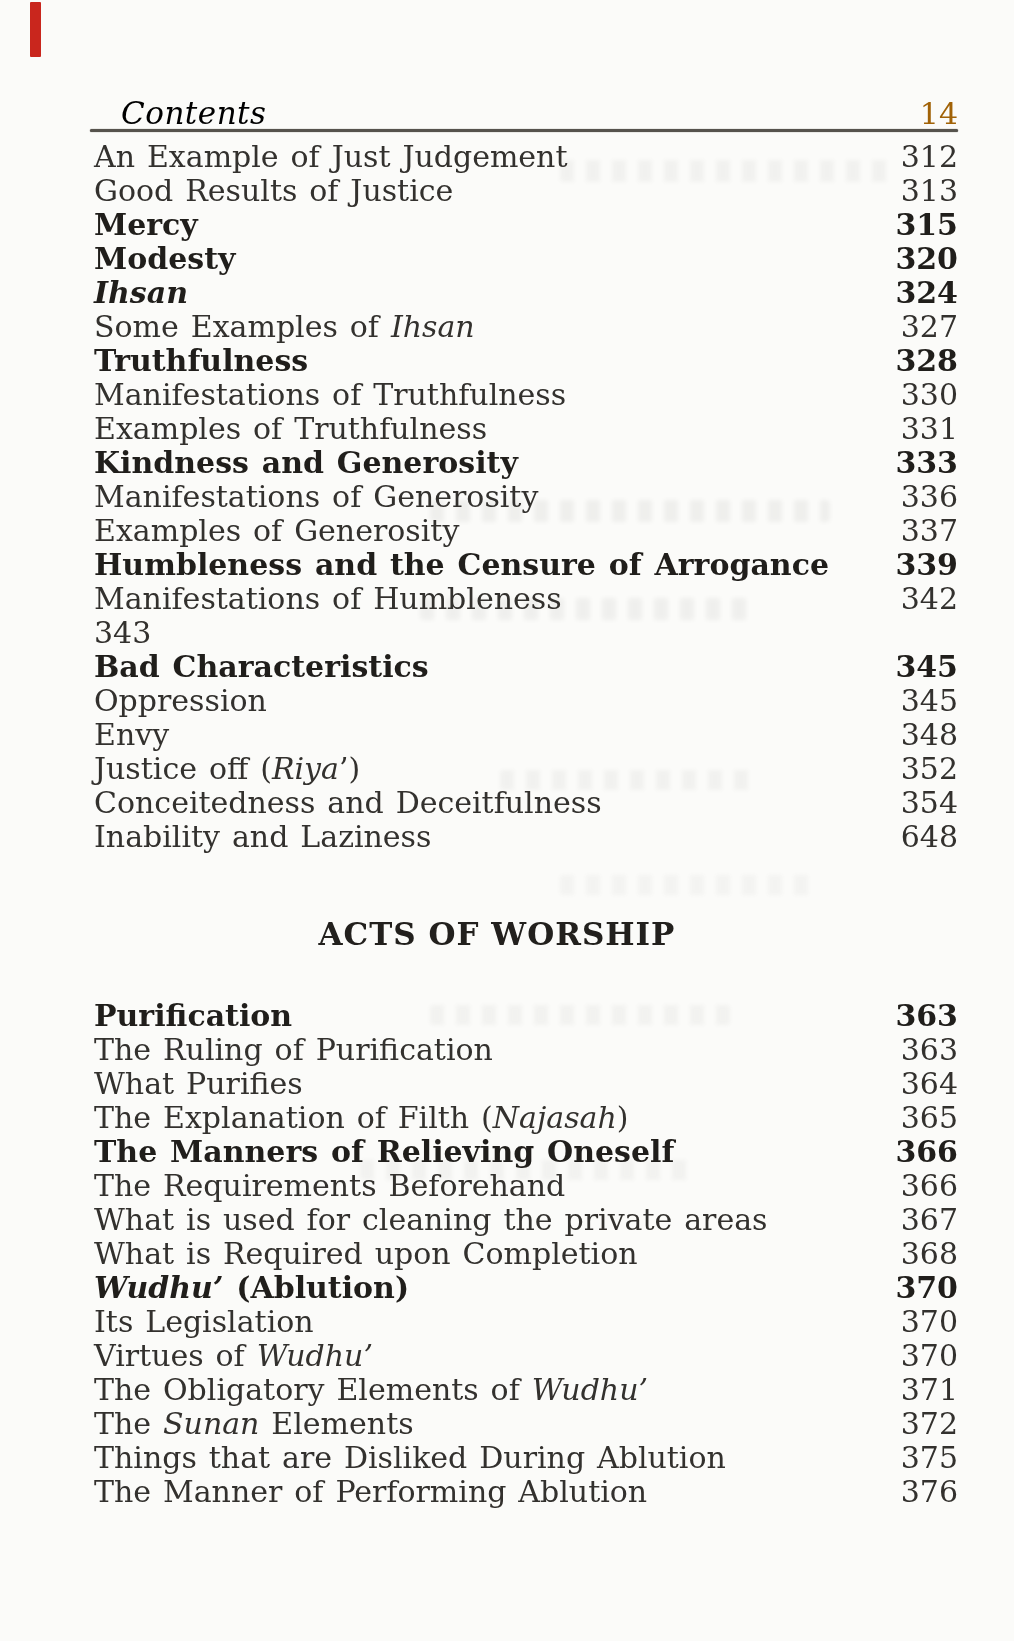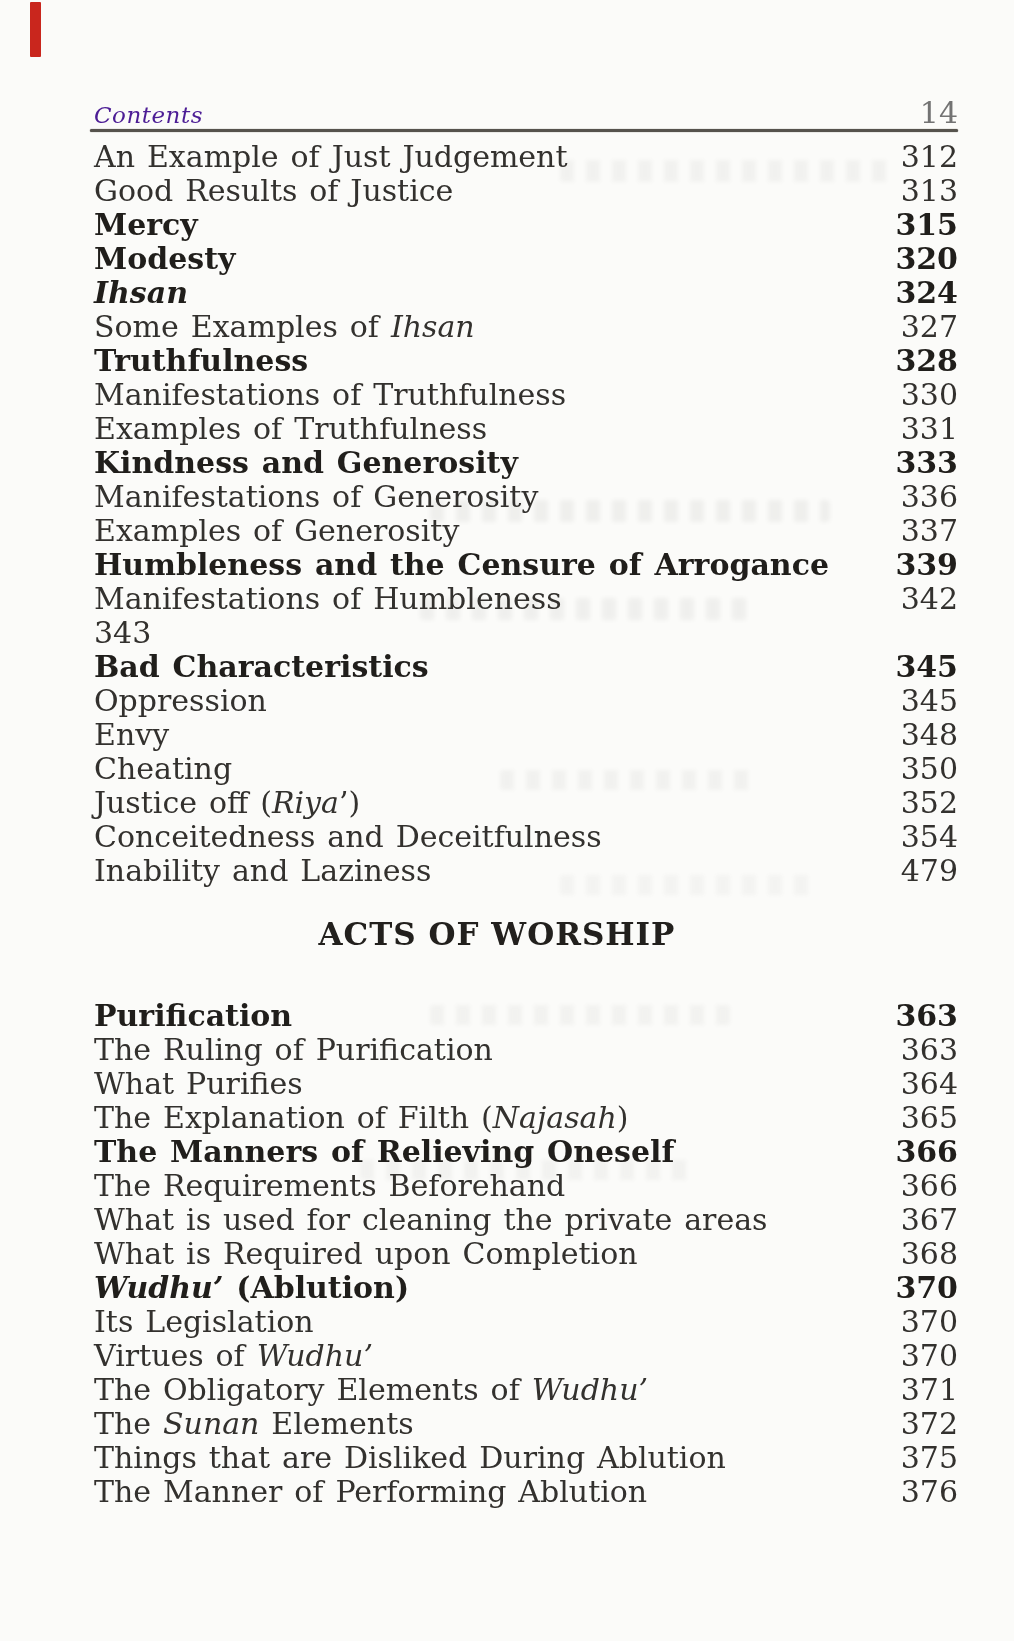--- a/index.html
+++ b/index.html
@@ -9,22 +9,22 @@
     font-family:"DejaVu Serif", serif;
     color:#33312e;
     overflow:hidden;
   }
   .page{position:absolute;inset:0;}
   
   .scan-mark{position:absolute;left:30px;top:2px;width:11px;height:55px;background:#c9261d;border-radius:1px;}
   
   .header{position:absolute;left:94px;right:56px;top:96px;height:34px;line-height:34px;
           display:flex;justify-content:space-between;align-items:baseline;}
-  .header .title{font-style:italic;font-size:23px;color:#4c1d95;letter-spacing:0.5px;}
-  .header .pageno{font-size:30px;color:#737373;}
+  .header .title{font-style:italic;font-size:31px;color:#000000;letter-spacing:0.5px;margin-left:27px;}
+  .header .pageno{font-size:30px;color:#a16207;}
   .rule{position:absolute;left:90px;right:56px;top:129px;height:3px;background:#56534d;
         box-shadow:0 0 1px #56534d;border-radius:2px;}
   
   .toc{position:absolute;left:94px;right:56px;font-size:30px;line-height:34px;word-spacing:0.08em;}
   .toc-part1{top:140px;}
   .toc-part2{top:999px;}
   .row{display:flex;justify-content:space-between;align-items:flex-start;height:34px;white-space:nowrap;}
   .row .label{overflow:visible;}
   .row .pagenum{text-align:right;}
   .row.bold{font-weight:bold;color:#201e1b;}
@@ -132,34 +132,30 @@
       </div>
       <div class="row">
         <span class="label"><span>Oppression</span></span>
         <span class="pagenum">345</span>
       </div>
       <div class="row">
         <span class="label"><span>Envy</span></span>
         <span class="pagenum">348</span>
       </div>
       <div class="row">
-        <span class="label"><span>Cheating</span></span>
-        <span class="pagenum">350</span>
-      </div>
-      <div class="row">
         <span class="label"><span>Justice off (</span><span class="it">Riya</span><span>’)</span></span>
         <span class="pagenum">352</span>
       </div>
       <div class="row">
         <span class="label"><span>Conceitedness and Deceitfulness</span></span>
         <span class="pagenum">354</span>
       </div>
       <div class="row">
         <span class="label"><span>Inability and Laziness</span></span>
-        <span class="pagenum">479</span>
+        <span class="pagenum">648</span>
       </div>
     </div>
 
   <div class="section-heading">ACTS OF WORSHIP</div>
 
   <div class="toc toc-part2" id="toc-part2">
       <div class="row bold">
         <span class="label"><span>Purification</span></span>
         <span class="pagenum">363</span>
       </div>

